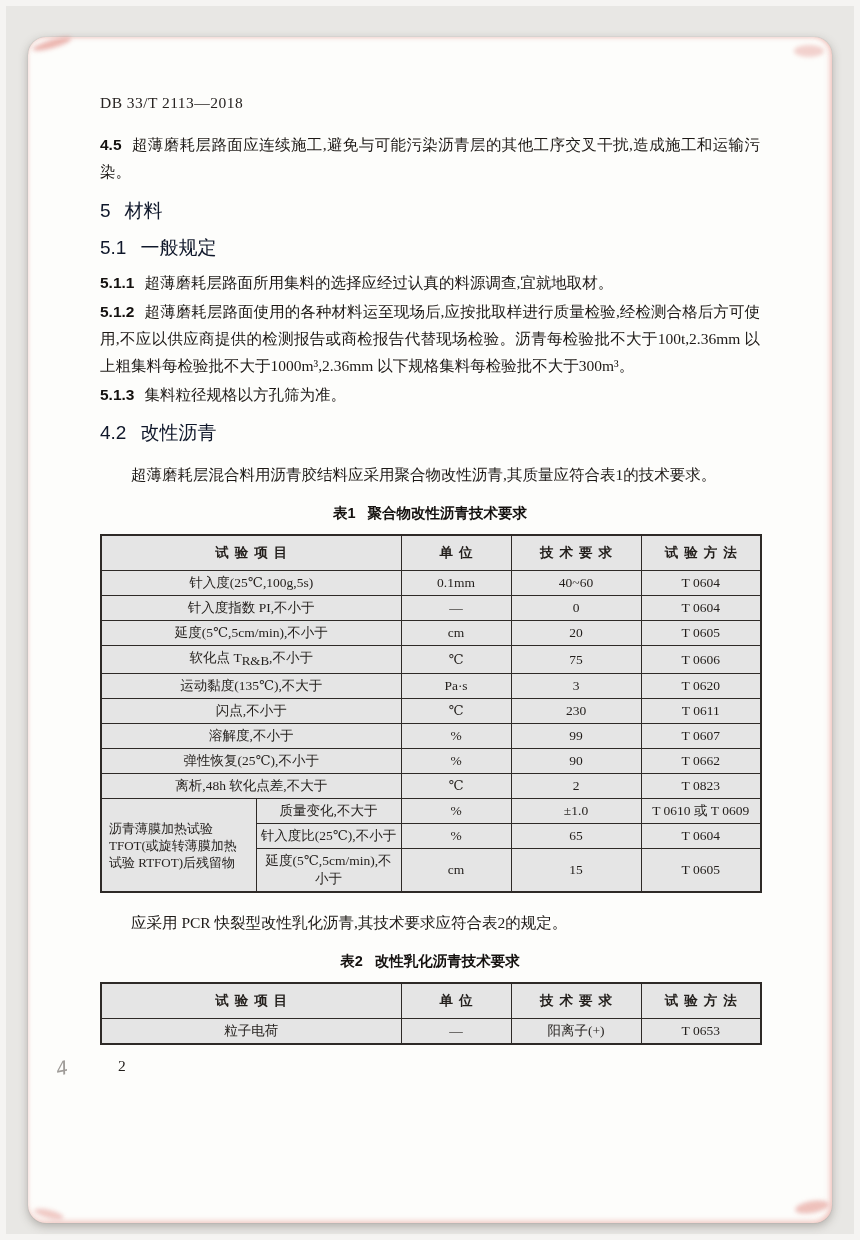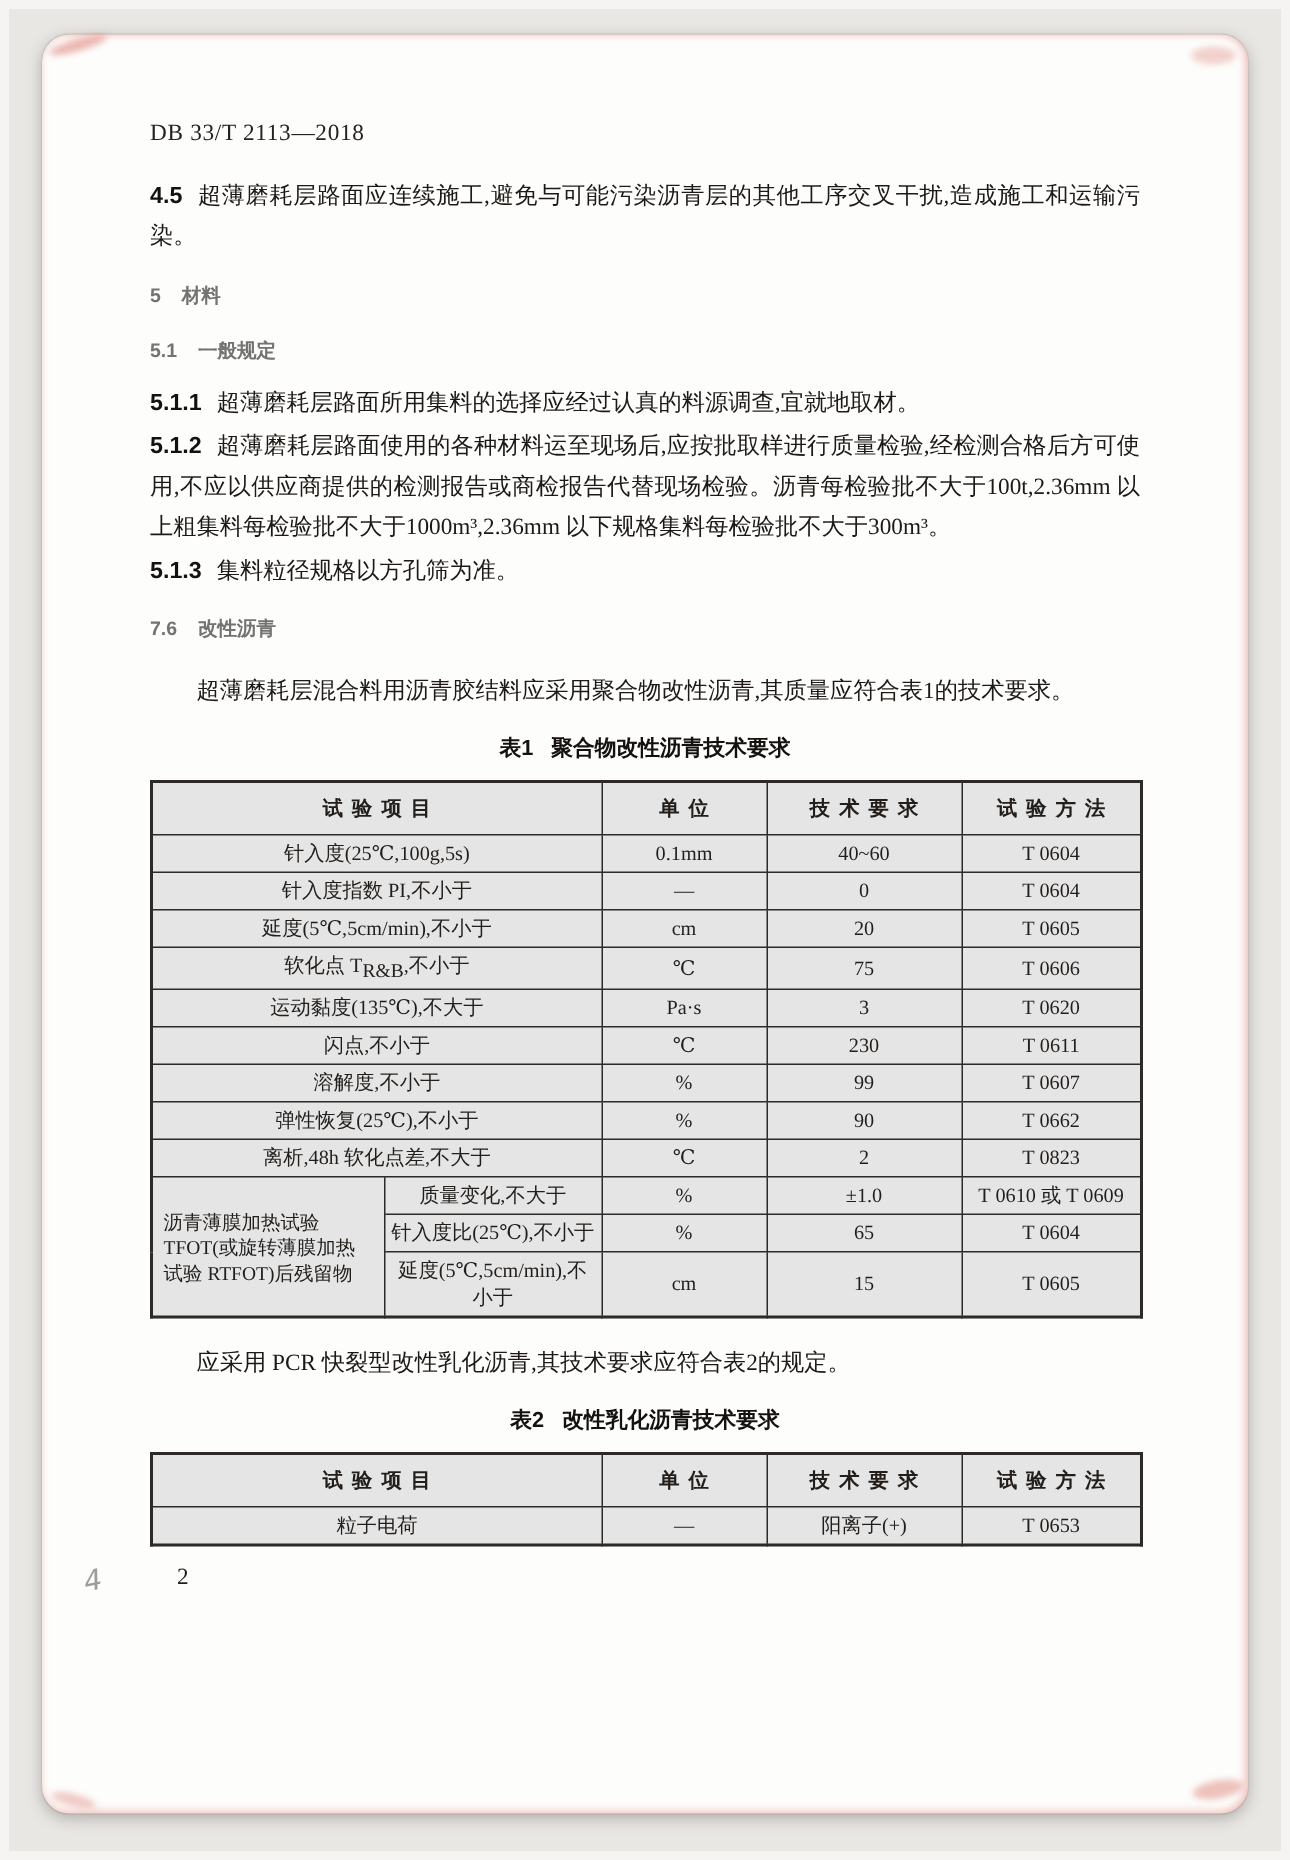--- a/index.html
+++ b/index.html
@@ -5,21 +5,21 @@
   * { margin:0; padding:0; box-sizing:border-box; }
   html,body { width:860px; height:1240px; }
   body {
     background:#e8e7e4;
     font-family:"Liberation Serif","DejaVu Serif",serif;
     position:relative;
     overflow:hidden;
   }
   .stage { position:absolute; inset:0; background:#e8e7e4; box-shadow: inset 0 0 0 6px #f5f4f2; }
   .page {
-    position:absolute; left:28px; top:23px; width:804px; height:1186px;
+    position:absolute; left:28px; top:37px; width:804px; height:1186px;
     background:#fdfdfb; border-radius:18px;
     box-shadow: 0 3px 10px rgba(70,60,55,.35), 0 0 1px rgba(0,0,0,.25);
   }
   .edge-tint {
     position:absolute; inset:0; border-radius:18px; pointer-events:none;
     box-shadow: inset -3px 0 5px rgba(232,150,140,.35),
                 inset 0 -3px 5px rgba(232,150,140,.28),
                 inset 0 2px 3px rgba(240,195,188,.25);
   }
   .smudge { position:absolute; border-radius:50%; filter:blur(2px); pointer-events:none; }
@@ -31,22 +31,22 @@
   .content { position:relative; padding:56px 72px 0 72px; color:#1b1815; }
 
   .doc-code {
     font-size:15.5px; line-height:20px; letter-spacing:.03em; color:#262220;
   }
 
   .clause { font-size:15.5px; line-height:27px; text-align:justify; color:#1d1916; }
   .cnum { font-family:"Liberation Sans","DejaVu Sans",sans-serif; font-weight:700; margin-right:10px; color:#14110f; }
 
   .heading {
-    font-family:"Liberation Sans","DejaVu Sans",sans-serif; font-weight:700;
-    font-size:13px; line-height:24px; color:#737373;
+    font-family:"Liberation Sans","DejaVu Sans",sans-serif; font-weight:400;
+    font-size:19px; line-height:24px; color:#0f172a;
   }
   .hnum { margin-right:14px; }
 
   .p45 { margin-top:18px; }
   .p46 { margin-top:7px; }
   .h5  { margin-top:14px; }
   .h51 { margin-top:13px; }
   .p511 { margin-top:9px; }
   .p512 { margin-top:2px; }
   .p513 { margin-top:2px; }
@@ -107,21 +107,21 @@
       <h2 class="heading h5"><span class="hnum">5</span><span>材料</span></h2>
 
       <h3 class="heading h51"><span class="hnum">5.1</span><span>一般规定</span></h3>
 
       <p class="clause p511"><b class="cnum">5.1.1</b><span>超薄磨耗层路面所用集料的选择应经过认真的料源调查,宜就地取材。</span></p>
 
       <p class="clause p512"><b class="cnum">5.1.2</b><span>超薄磨耗层路面使用的各种材料运至现场后,应按批取样进行质量检验,经检测合格后方可使用,不应以供应商提供的检测报告或商检报告代替现场检验。沥青每检验批不大于100t,2.36mm 以上粗集料每检验批不大于1000m³,2.36mm 以下规格集料每检验批不大于300m³。</span></p>
 
       <p class="clause p513"><b class="cnum">5.1.3</b><span>集料粒径规格以方孔筛为准。</span></p>
 
-      <h3 class="heading h52"><span class="hnum">7.6</span><span>改性沥青</span></h3>
+      <h3 class="heading h52"><span class="hnum">4.2</span><span>改性沥青</span></h3>
 
       <p class="clause body-indent">超薄磨耗层混合料用沥青胶结料应采用聚合物改性沥青,其质量应符合表1的技术要求。</p>
 
       <div class="caption"><span class="cap-label">表1</span><span>聚合物改性沥青技术要求</span></div>
 
       <table class="spec-table">
         <colgroup>
             <col class="w1a">
             <col class="w1b">
             <col class="w2">

